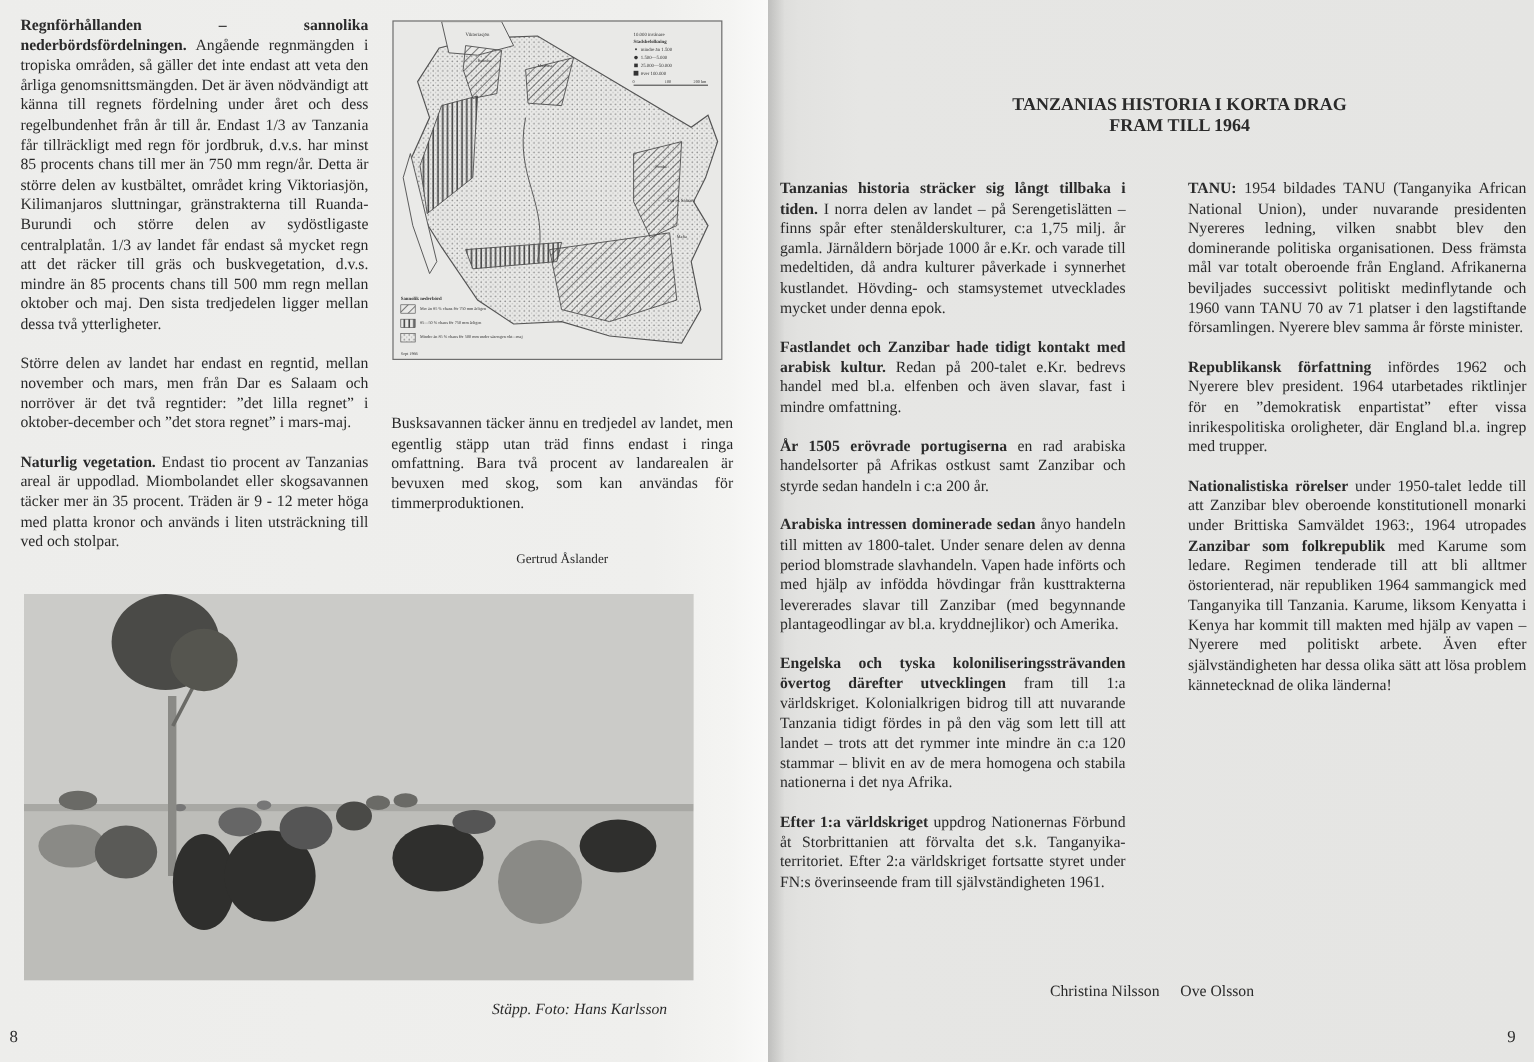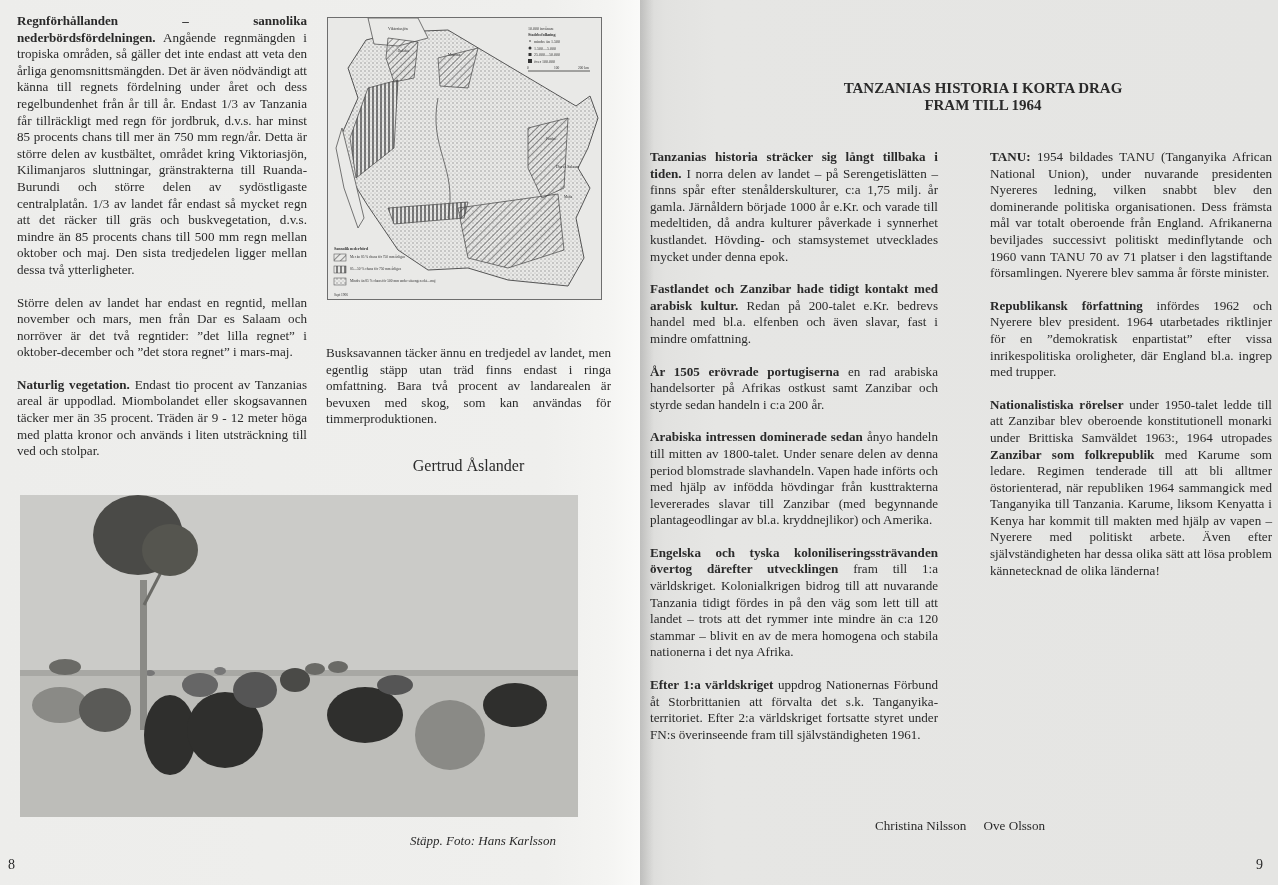--- a/index.html
+++ b/index.html
@@ -13,21 +13,21 @@
   .gutter-shadow { position: absolute; left: 640px; top: 0; width: 14px; height: 885px;
     background: linear-gradient(90deg, rgba(0,0,0,0.12), rgba(0,0,0,0)); }
 
   .col { position: absolute; font-size: 13.1px; line-height: 16.6px; text-align: justify; }
   .col p { margin-bottom: 16px; hyphens: manual; }
   .col b { font-weight: bold; margin-top: 24px; }
 
   #left-col1 { left: 17px; top: 13px; width: 290px; }
   #left-col2 { left: 326px; top: 328px; width: 285px; margin-top: 17px; }
 
-  .signature { text-align: center; margin-top: 30px; font-size: 16px; }
+  .signature { text-align: center; margin-top: 30px; font-size: 11px; }
 
   .figure-map { position: absolute; left: 327px; top: 17px; width: 275px; height: 283px;
     border: 1px solid #6e6e6e; background: #e9e9e7; overflow: hidden; }
   .figure-photo { position: absolute; left: 20px; top: 495px; width: 558px; height: 322px; overflow: hidden; background: #cfcfcc; }
 
   .caption { position: absolute; left: 410px; top: 833px; font-style: italic; font-size: 13px; }
   .page-number { position: absolute; font-size: 14px; }
   #pn-left { left: 8px; top: 857px; }
   #pn-right { left: 1256px; top: 857px; }
 

